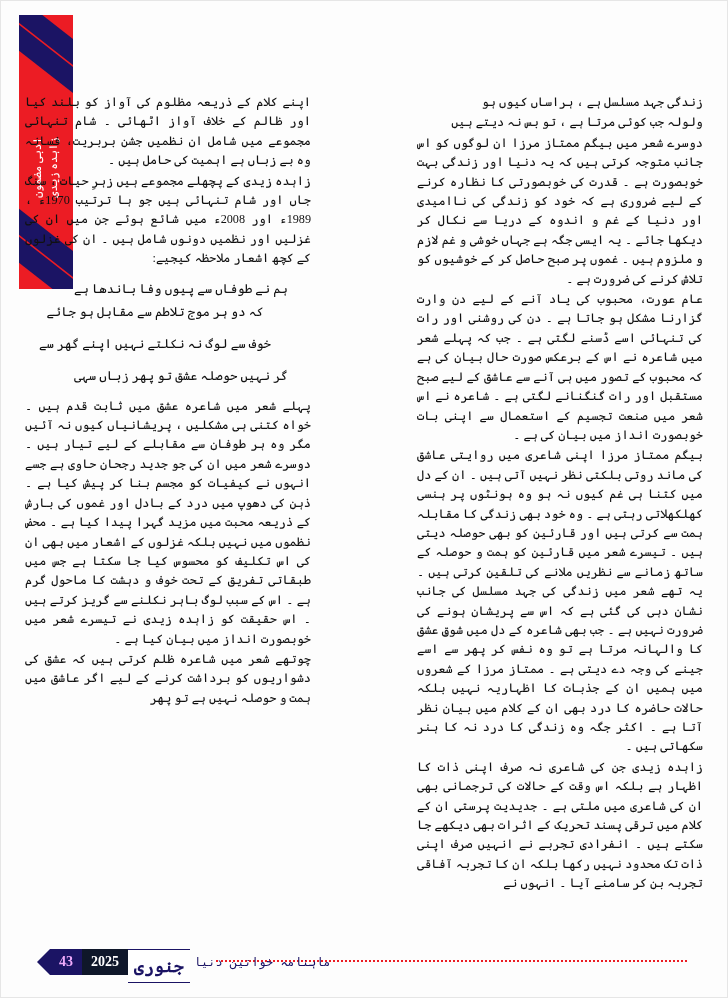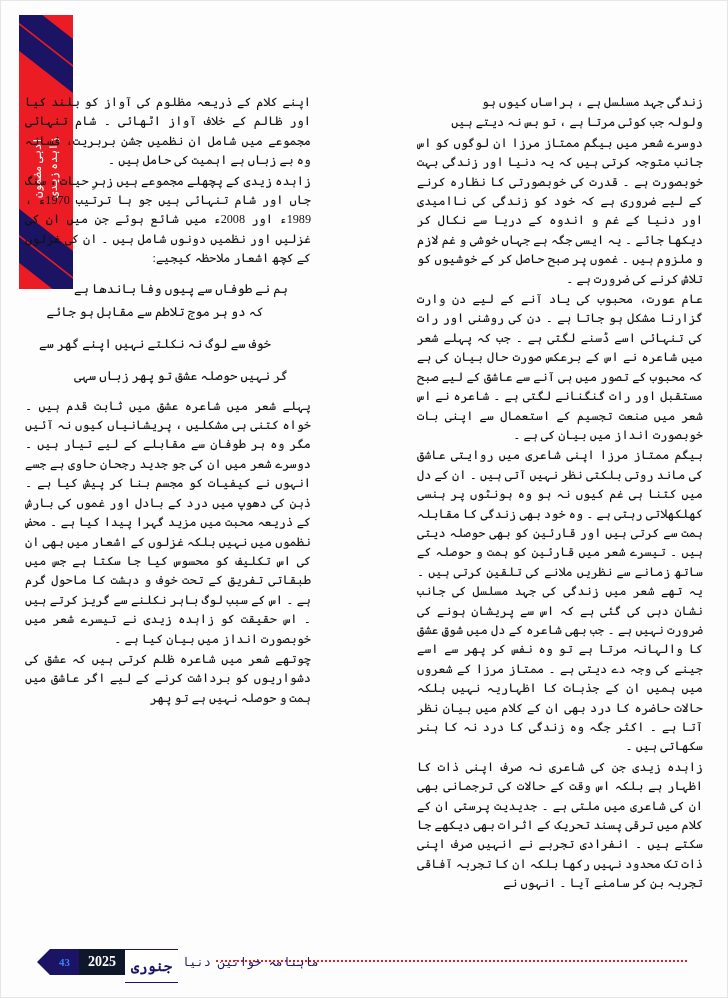--- a/index.html
+++ b/index.html
@@ -119,41 +119,41 @@
     direction: ltr;
   }
   .fchev {
     width: 0; height: 0;
     border-top: 13px solid transparent;
     border-bottom: 13px solid transparent;
     border-right: 13px solid #1b1464;
   }
   .page-num {
     background: #1b1464;
-    color: #3b82f6;
-    font-size: 11px;
+    color: #f0abfc;
+    font-size: 14px;
     font-weight: bold;
     padding: 0 9px;
     display: flex;
     align-items: center;
     line-height: 1;
   }
   .year {
     background: #0f172a;
     color: #ffffff;
     font-size: 14px;
     font-weight: bold;
     padding: 0 9px;
     display: flex;
     align-items: center;
   }
   .issue {
     background: #ffffff;
     color: #1b1464;
-    font-size: 14px;
+    font-size: 17px;
     font-weight: bold;
     padding: 16px 6px;
     display: flex;
     align-items: center;
     border-top: 1px solid #1b1464;
     border-bottom: 1px solid #1b1464;
   }
   .mag-name {
     color: #1b1464;
     font-size: 12px;

